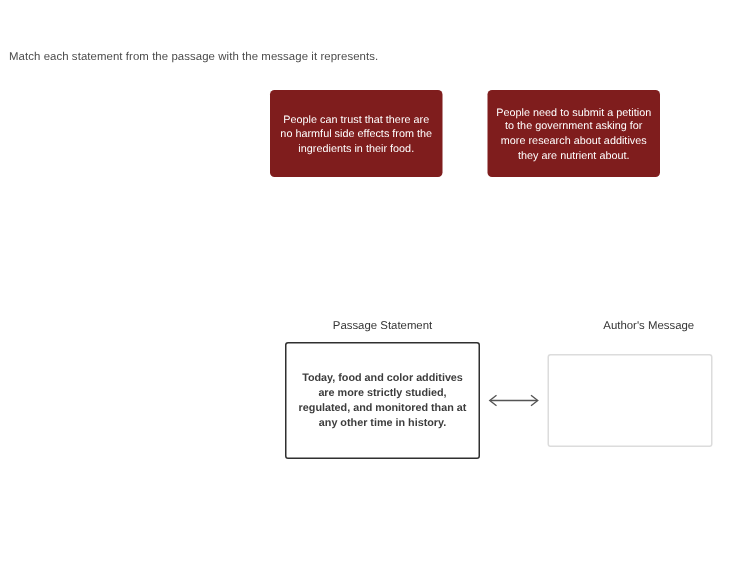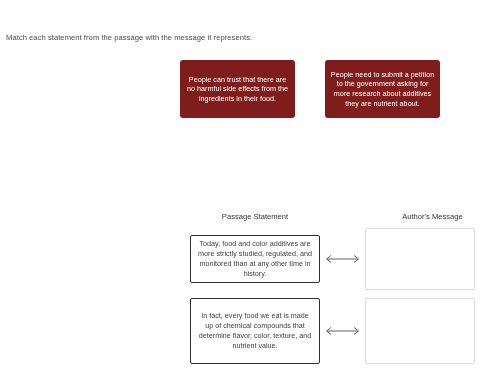--- a/index.html
+++ b/index.html
@@ -97,21 +97,21 @@
     font-size: 7.2px;
     line-height: 10px;
     text-align: center;
     color: #3d3d3d;
     padding: 7px 6px;
     box-sizing: border-box;
     display: flex;
     align-items: center;
     justify-content: center;
   }
-  .passage-box.b1 { height: 48px; }
+  .passage-box.b1 { height: 78px; font-weight: bold; }
   .passage-box.b2 { height: 66px; }
 
   .connector {
     width: 45px;
     height: 14px;
     position: relative;
     flex: none;
   }
   .connector svg {
     display: block;
@@ -155,25 +155,14 @@
     <div class="connector">
       <svg width="41" height="10" viewBox="0 0 41 10">
         <line x1="5" y1="5" x2="36" y2="5" stroke="#555555" stroke-width="0.9"></line>
         <polyline points="9,1.5 4.5,5 9,8.5" fill="none" stroke="#555555" stroke-width="0.9"></polyline>
         <polyline points="32,1.5 36.5,5 32,8.5" fill="none" stroke="#555555" stroke-width="0.9"></polyline>
       </svg>
     </div>
     <div class="drop-zone d1"></div>
   </div>
 
-  <div class="match-row">
-    <div class="passage-box b2">In fact, every food we eat is made up of chemical compounds that determine flavor, color, texture, and nutrient value.</div>
-    <div class="connector">
-      <svg width="41" height="10" viewBox="0 0 41 10">
-        <line x1="5" y1="5" x2="36" y2="5" stroke="#555555" stroke-width="0.9"></line>
-        <polyline points="9,1.5 4.5,5 9,8.5" fill="none" stroke="#555555" stroke-width="0.9"></polyline>
-        <polyline points="32,1.5 36.5,5 32,8.5" fill="none" stroke="#555555" stroke-width="0.9"></polyline>
-      </svg>
-    </div>
-    <div class="drop-zone d2"></div>
-  </div>
 
 </div>
 
 </body></html>

